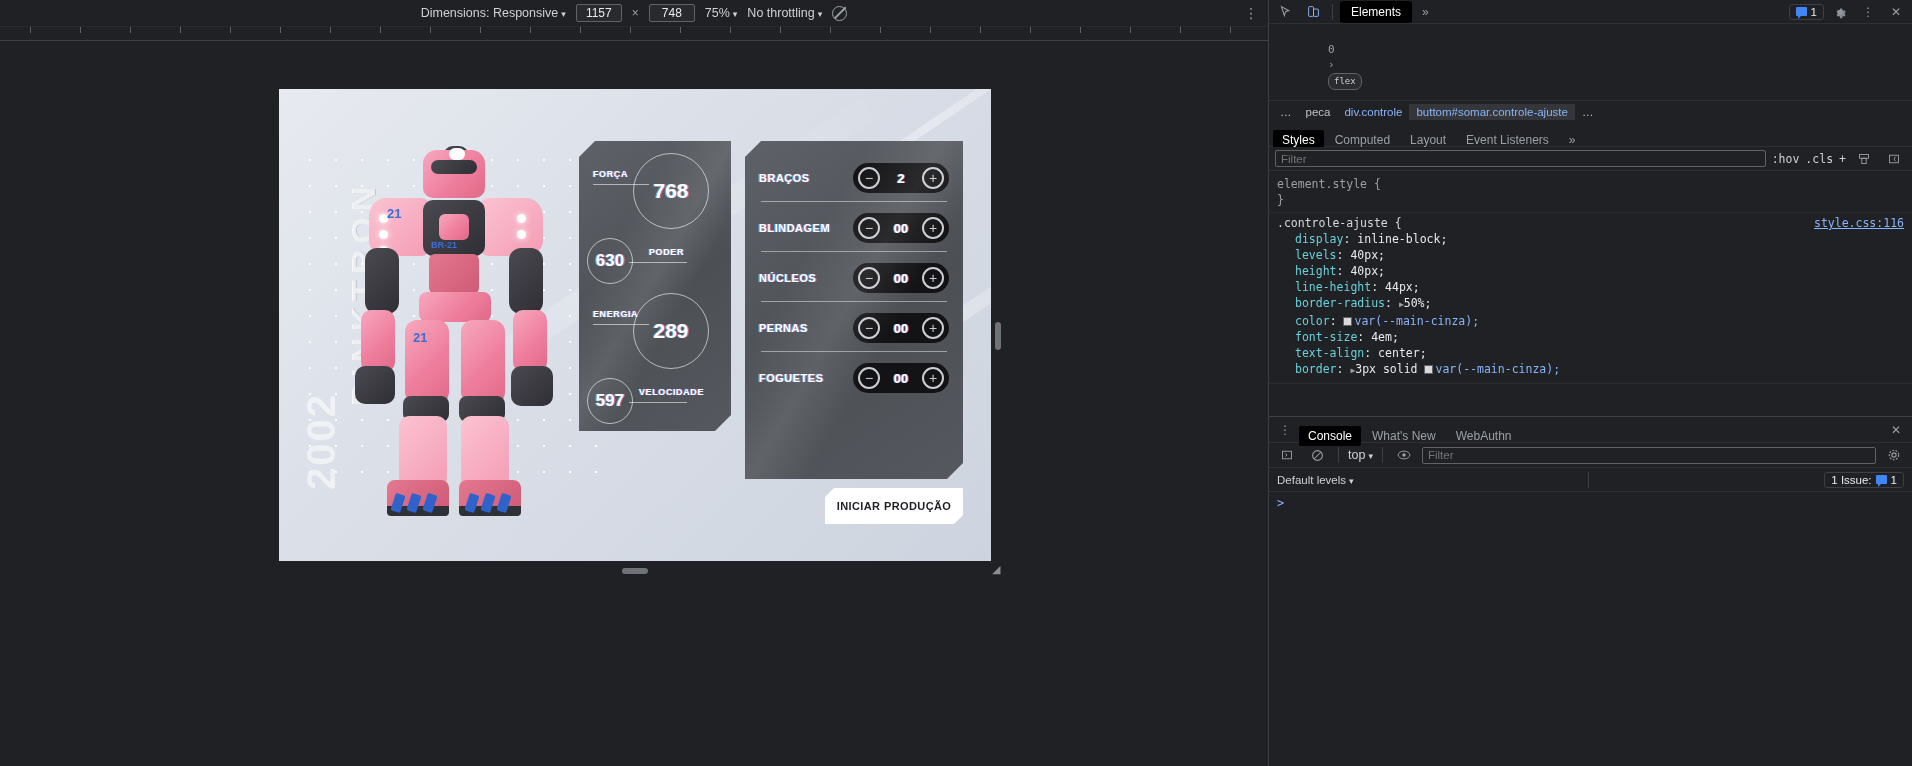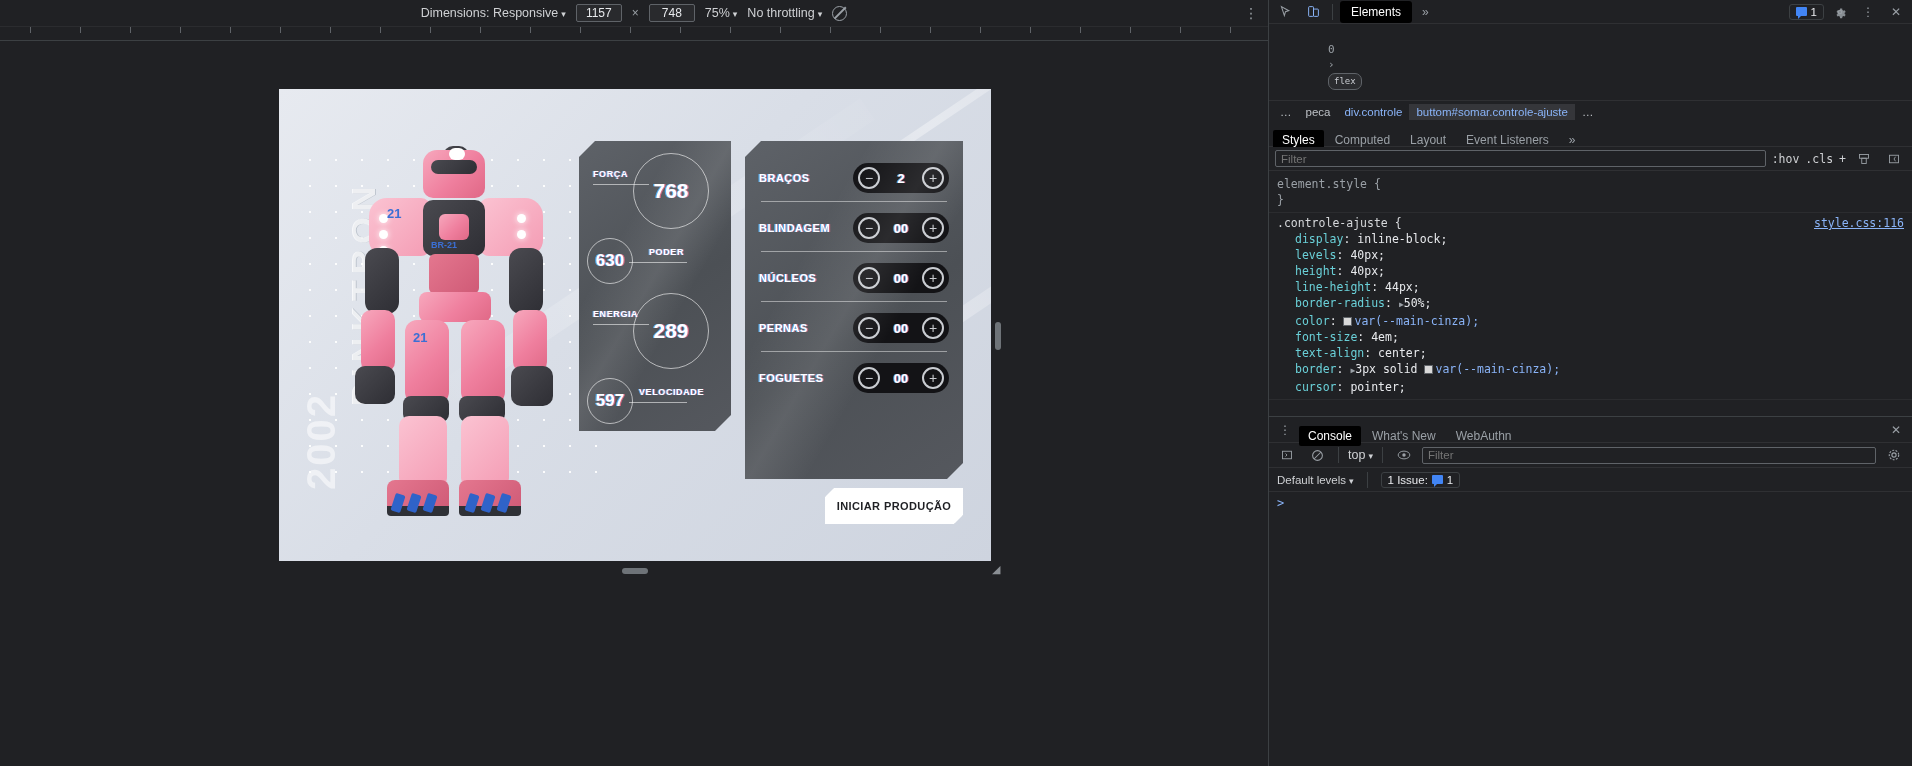--- a/index.html
+++ b/index.html
@@ -298,21 +298,21 @@
   .drawer-tabs {
     height: 26px; display: flex; align-items: center; gap: 2px; padding: 0 4px;
     border-bottom: 1px solid #2f3033;
   }
   .console-toolbar {
     height: 25px; display: flex; align-items: center; gap: 6px; padding: 0 6px;
     border-bottom: 1px solid #2f3033;
   }
   .console-levels {
     height: 24px; display: flex; align-items: center; gap: 10px; padding: 0 8px;
-    border-bottom: 1px solid #2f3033; font-size: 11.5px; color: #cfd1d4;
+    border-bottom: 1px solid #2f3033; font-size: 11.5px; color: #cfd1d4; justify-content: space-between;
   }
   .console-output { flex: 1; padding: 4px 8px; font-family: "DejaVu Sans Mono", monospace; font-size: 12px; }
   .prompt-arrow { color: #8ab4f8; }
 </style>
 </head>
 <body>
 
 <div class="app">
 
   <div class="viewport-pane">
@@ -615,23 +615,20 @@
           <span class="pname">color</span><span class="pval">:  </span><span class="swatch" style="background:#d9d9d9"></span><span class="pvar">var(--main-cinza);</span>
         </div>
         <div class="prop">
           <span class="pname">font-size</span><span class="pval">: </span><span class="pval">4em;</span>
         </div>
         <div class="prop">
           <span class="pname">text-align</span><span class="pval">: </span><span class="pval">center;</span>
         </div>
         <div class="prop">
           <span class="pname">border</span><span class="pval">: </span><span class="tri">▶</span><span class="pval">3px solid </span><span class="swatch" style="background:#d9d9d9"></span><span class="pvar">var(--main-cinza);</span>
-        </div>
-        <div class="prop">
-          <span class="pname">cursor</span><span class="pval">: </span><span class="pval">pointer;</span>
         </div>
 
       </div>
     </div>
 
     <div class="drawer">
       <div class="drawer-tabs">
         <span class="icon-btn">⋮</span>
         <span class="ptab active">Console</span>
         <span class="ptab">What's New</span>

